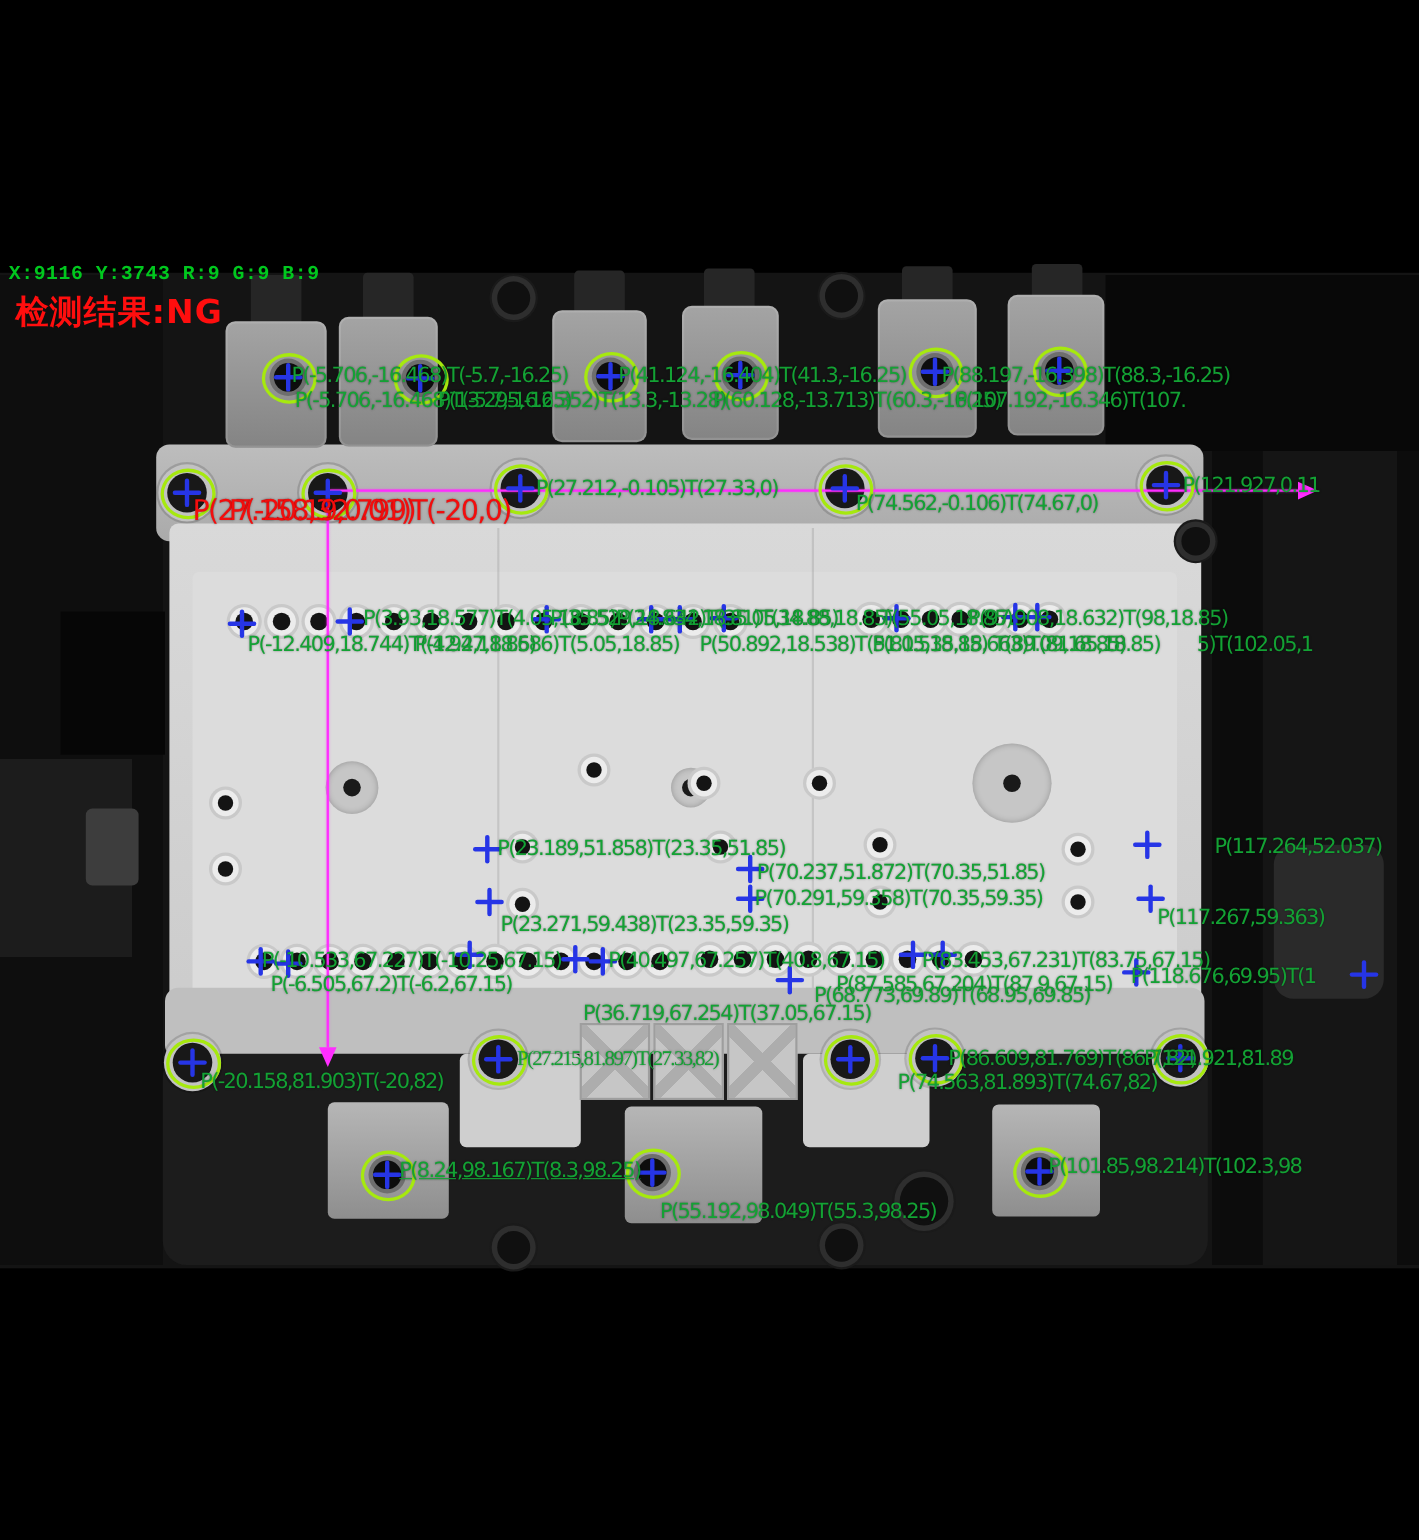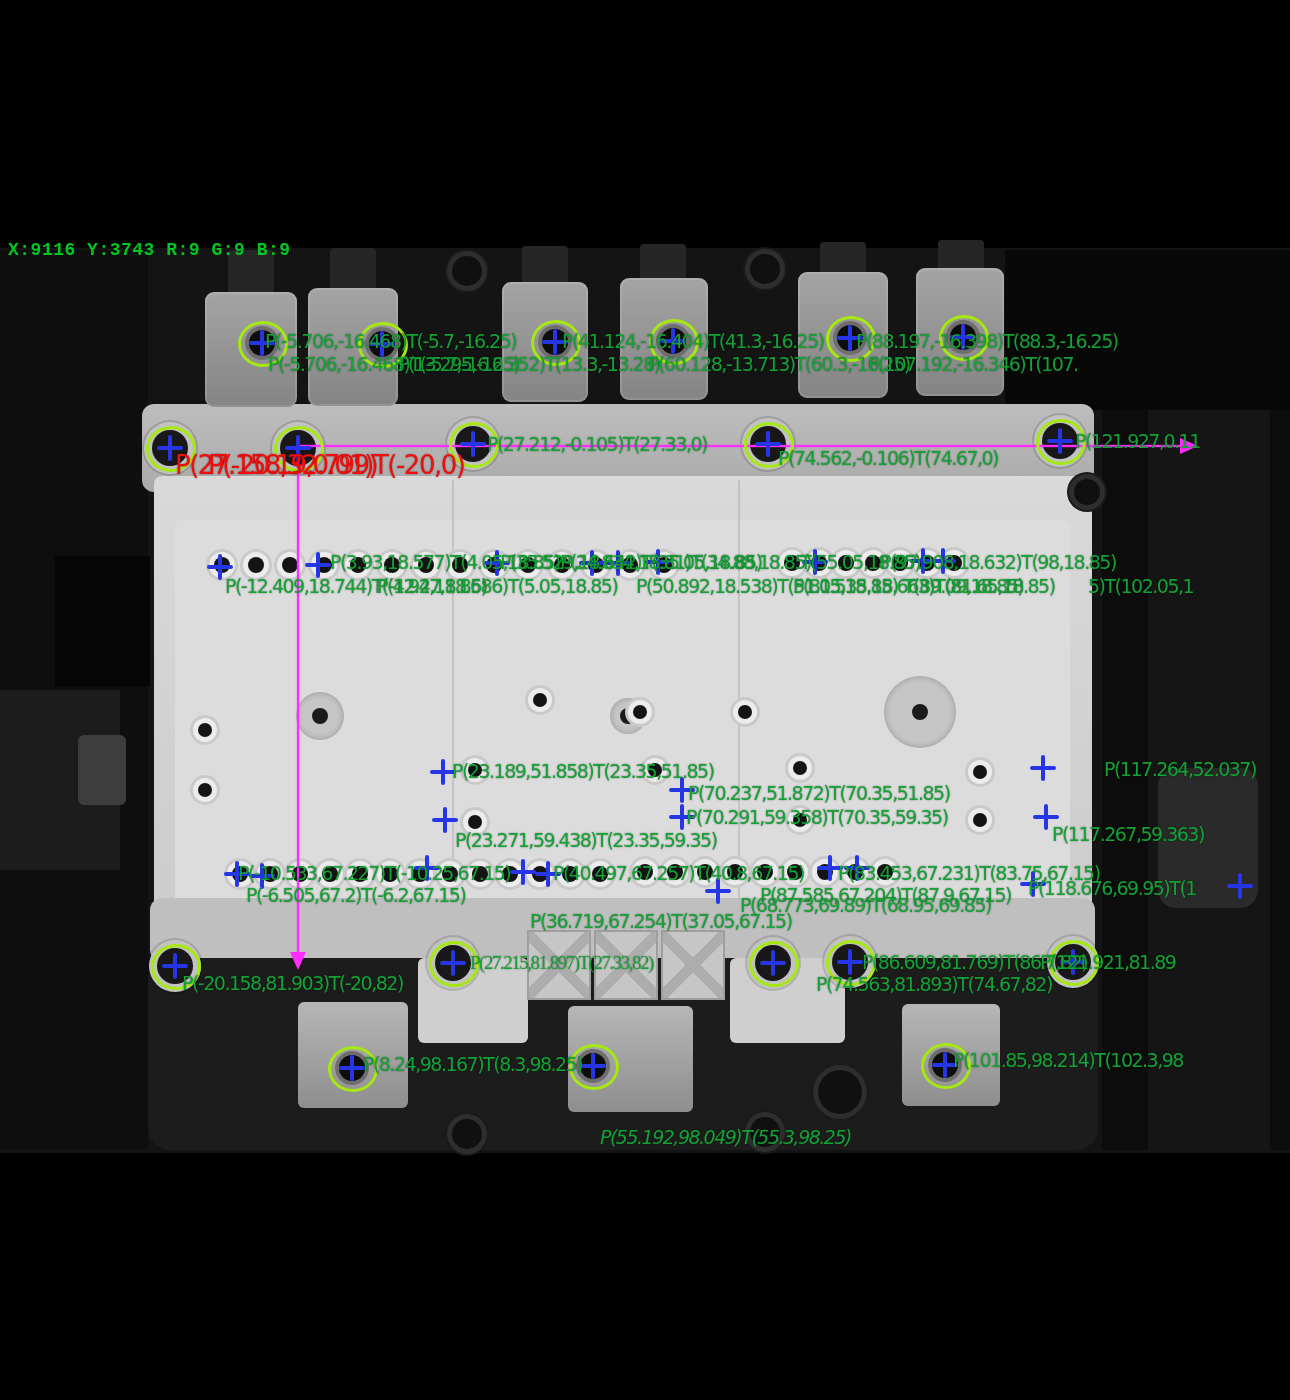--- a/index.html
+++ b/index.html
@@ -397,21 +397,22 @@
       <div class="lbl green" style="left: 246px; top: 886px;">P(-6.505,67.2)T(-6.2,67.15)</div>
       <div class="lbl green" style="left: 530px; top: 886px; margin-top: 26px;">P(36.719,67.254)T(37.05,67.15)</div>
       <div class="lbl green" style="left: 760px; top: 886px;">P(87.585,67.204)T(87.9,67.15)</div>
       <div class="lbl green" style="left: 1028px; top: 879px;">P(118.676,69.95)T(1</div>
       <div class="lbl green" style="left: 740px; top: 896px;">P(68.773,69.89)T(68.95,69.85)</div>
       <div class="lbl green" style="left: 470px; top: 953px; font-family: Liberation Serif, serif;">P(27.215,81.897)T(27.33,82)</div>
       <div class="lbl green" style="left: 862px; top: 953px;">P(86.609,81.769)T(86.7,82)</div>
       <div class="lbl green" style="left: 1040px; top: 953px;">P(121.921,81.89</div>
       <div class="lbl green" style="left: 816px; top: 975px;">P(74.563,81.893)T(74.67,82)</div>
       <div class="lbl green" style="left: 182px; top: 974px;">P(-20.158,81.903)T(-20,82)</div>
-      <div class="lbl green" style="left: 363px; top: 1055px;">P(8.24,98.167)T(8.3,98.25)</div>
-      <div class="lbl green" style="left: 600px; top: 1128px; font-style: italic;">P(55.192,98.049)T(55.3,98.25)</div>
+      <div class="lbl green" style="left: 363px; top: 1055px; text-decoration: underline;">P(8.24,98.167)T(8.3,98.25)</div>
+      <div class="lbl green" style="left: 600px; top: 1092px;">P(55.192,98.049)T(55.3,98.25)</div>
       <div class="lbl green" style="left: 953px; top: 1051px;">P(101.85,98.214)T(102.3,98</div>
       <div class="lbl red" style="left: 175px; top: 452px;">P(27.158,32.799)</div>
       <div class="lbl red" style="left: 208px; top: 452px;">P(-20.19,0.01)T(-20,0)</div>
     </div>
 
   <div id="status-text">X:9116 Y:3743 R:9 G:9 B:9</div>
+  <div id="ng-text">检测结果:NG</div>
 </div>
 
 </body></html>

